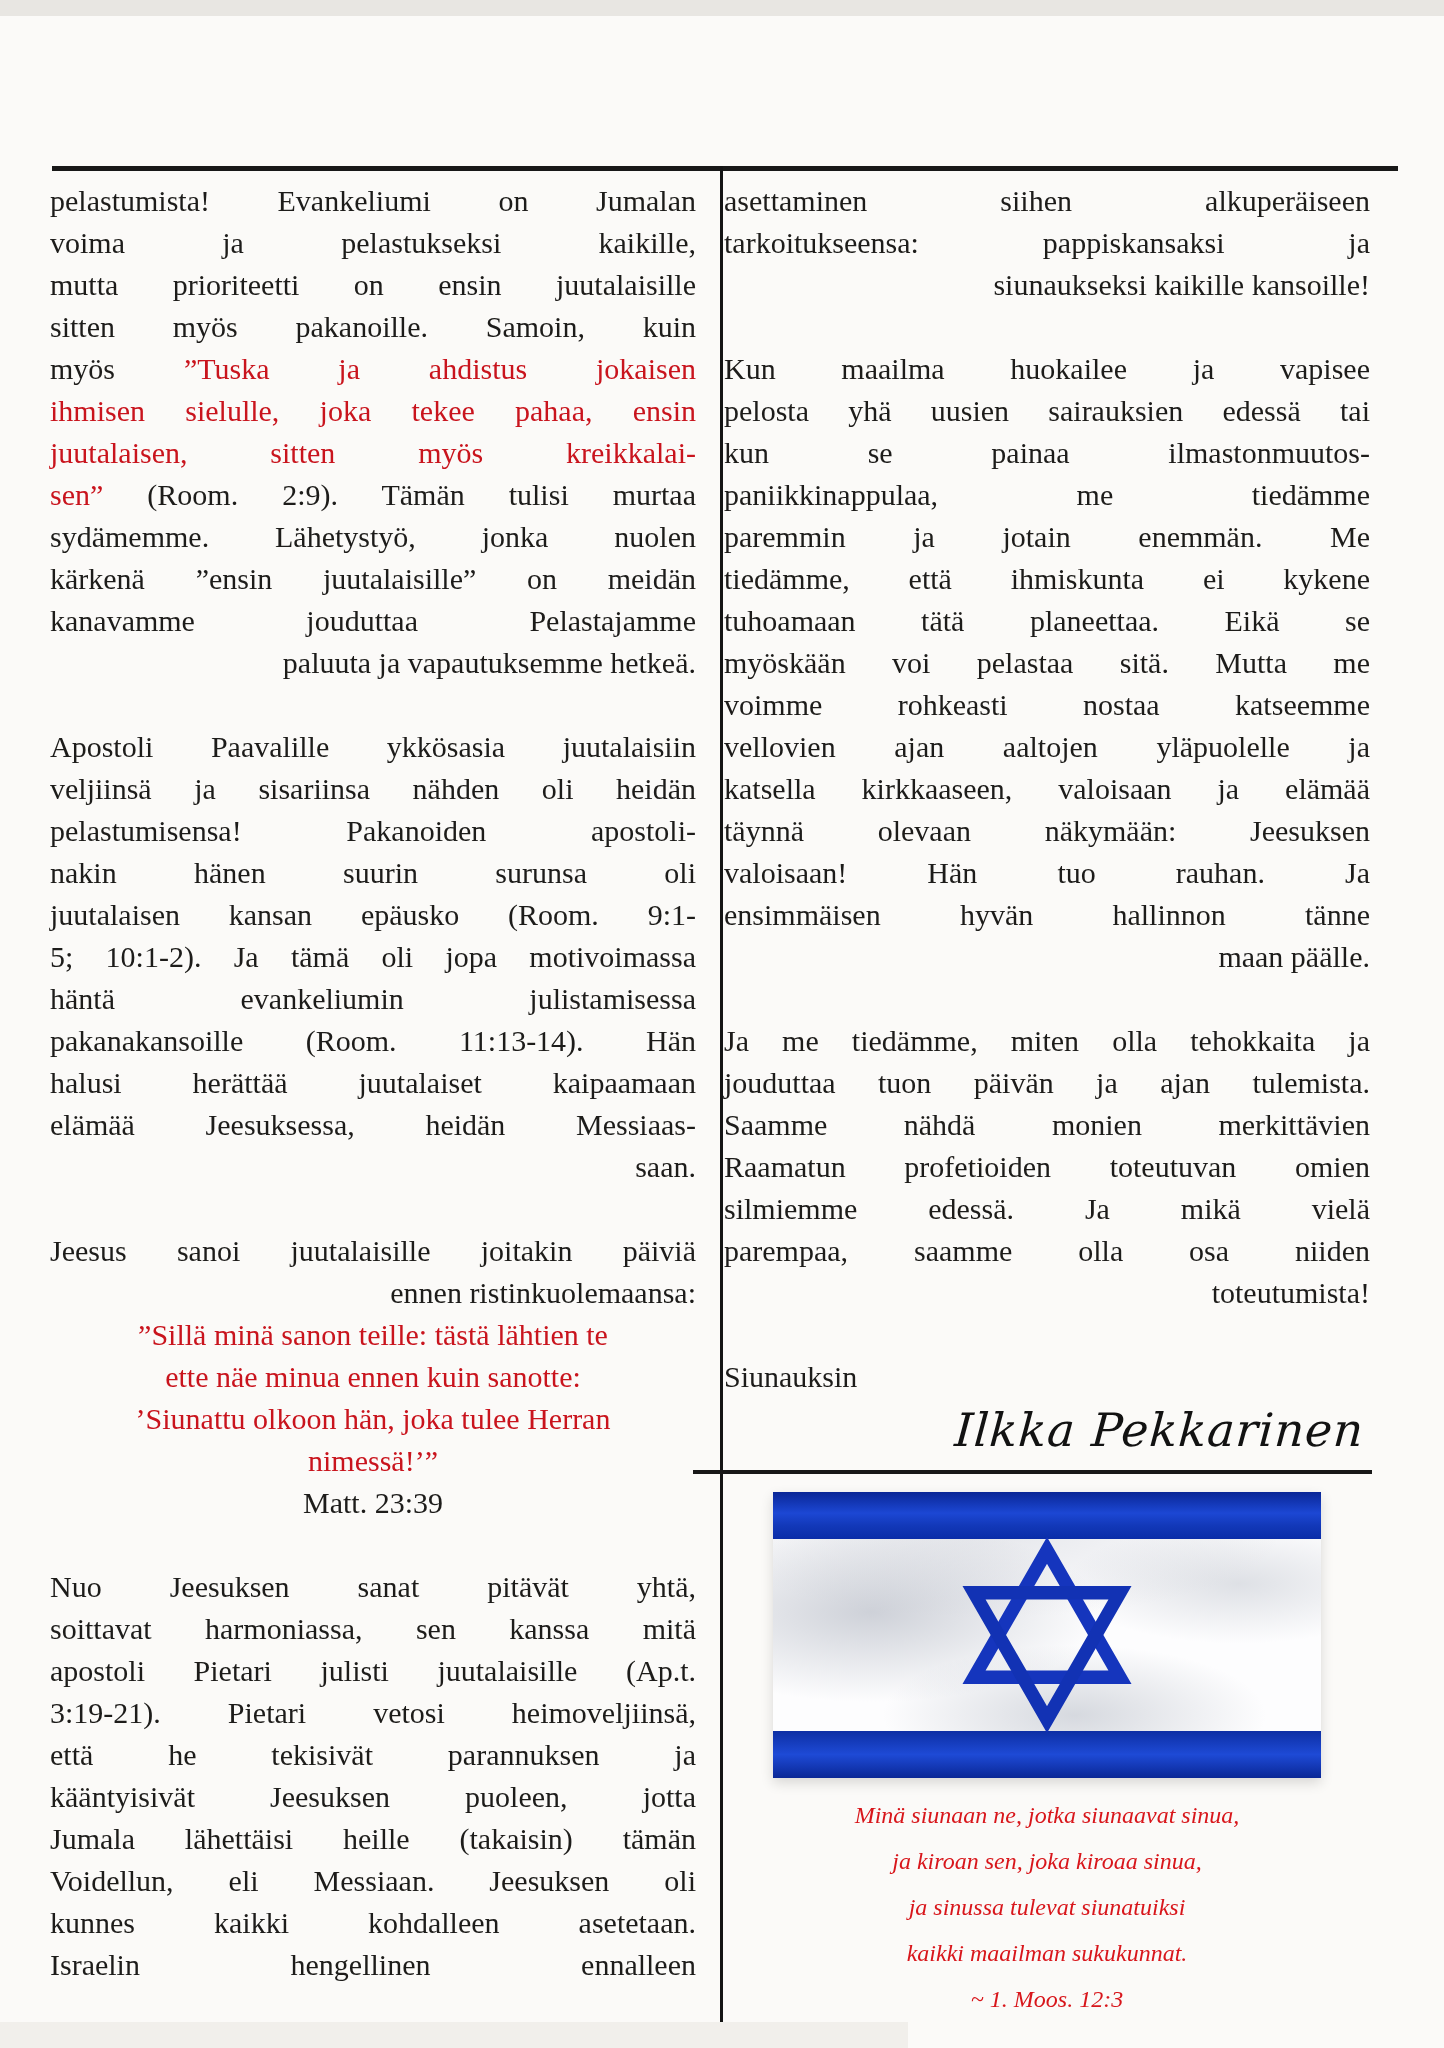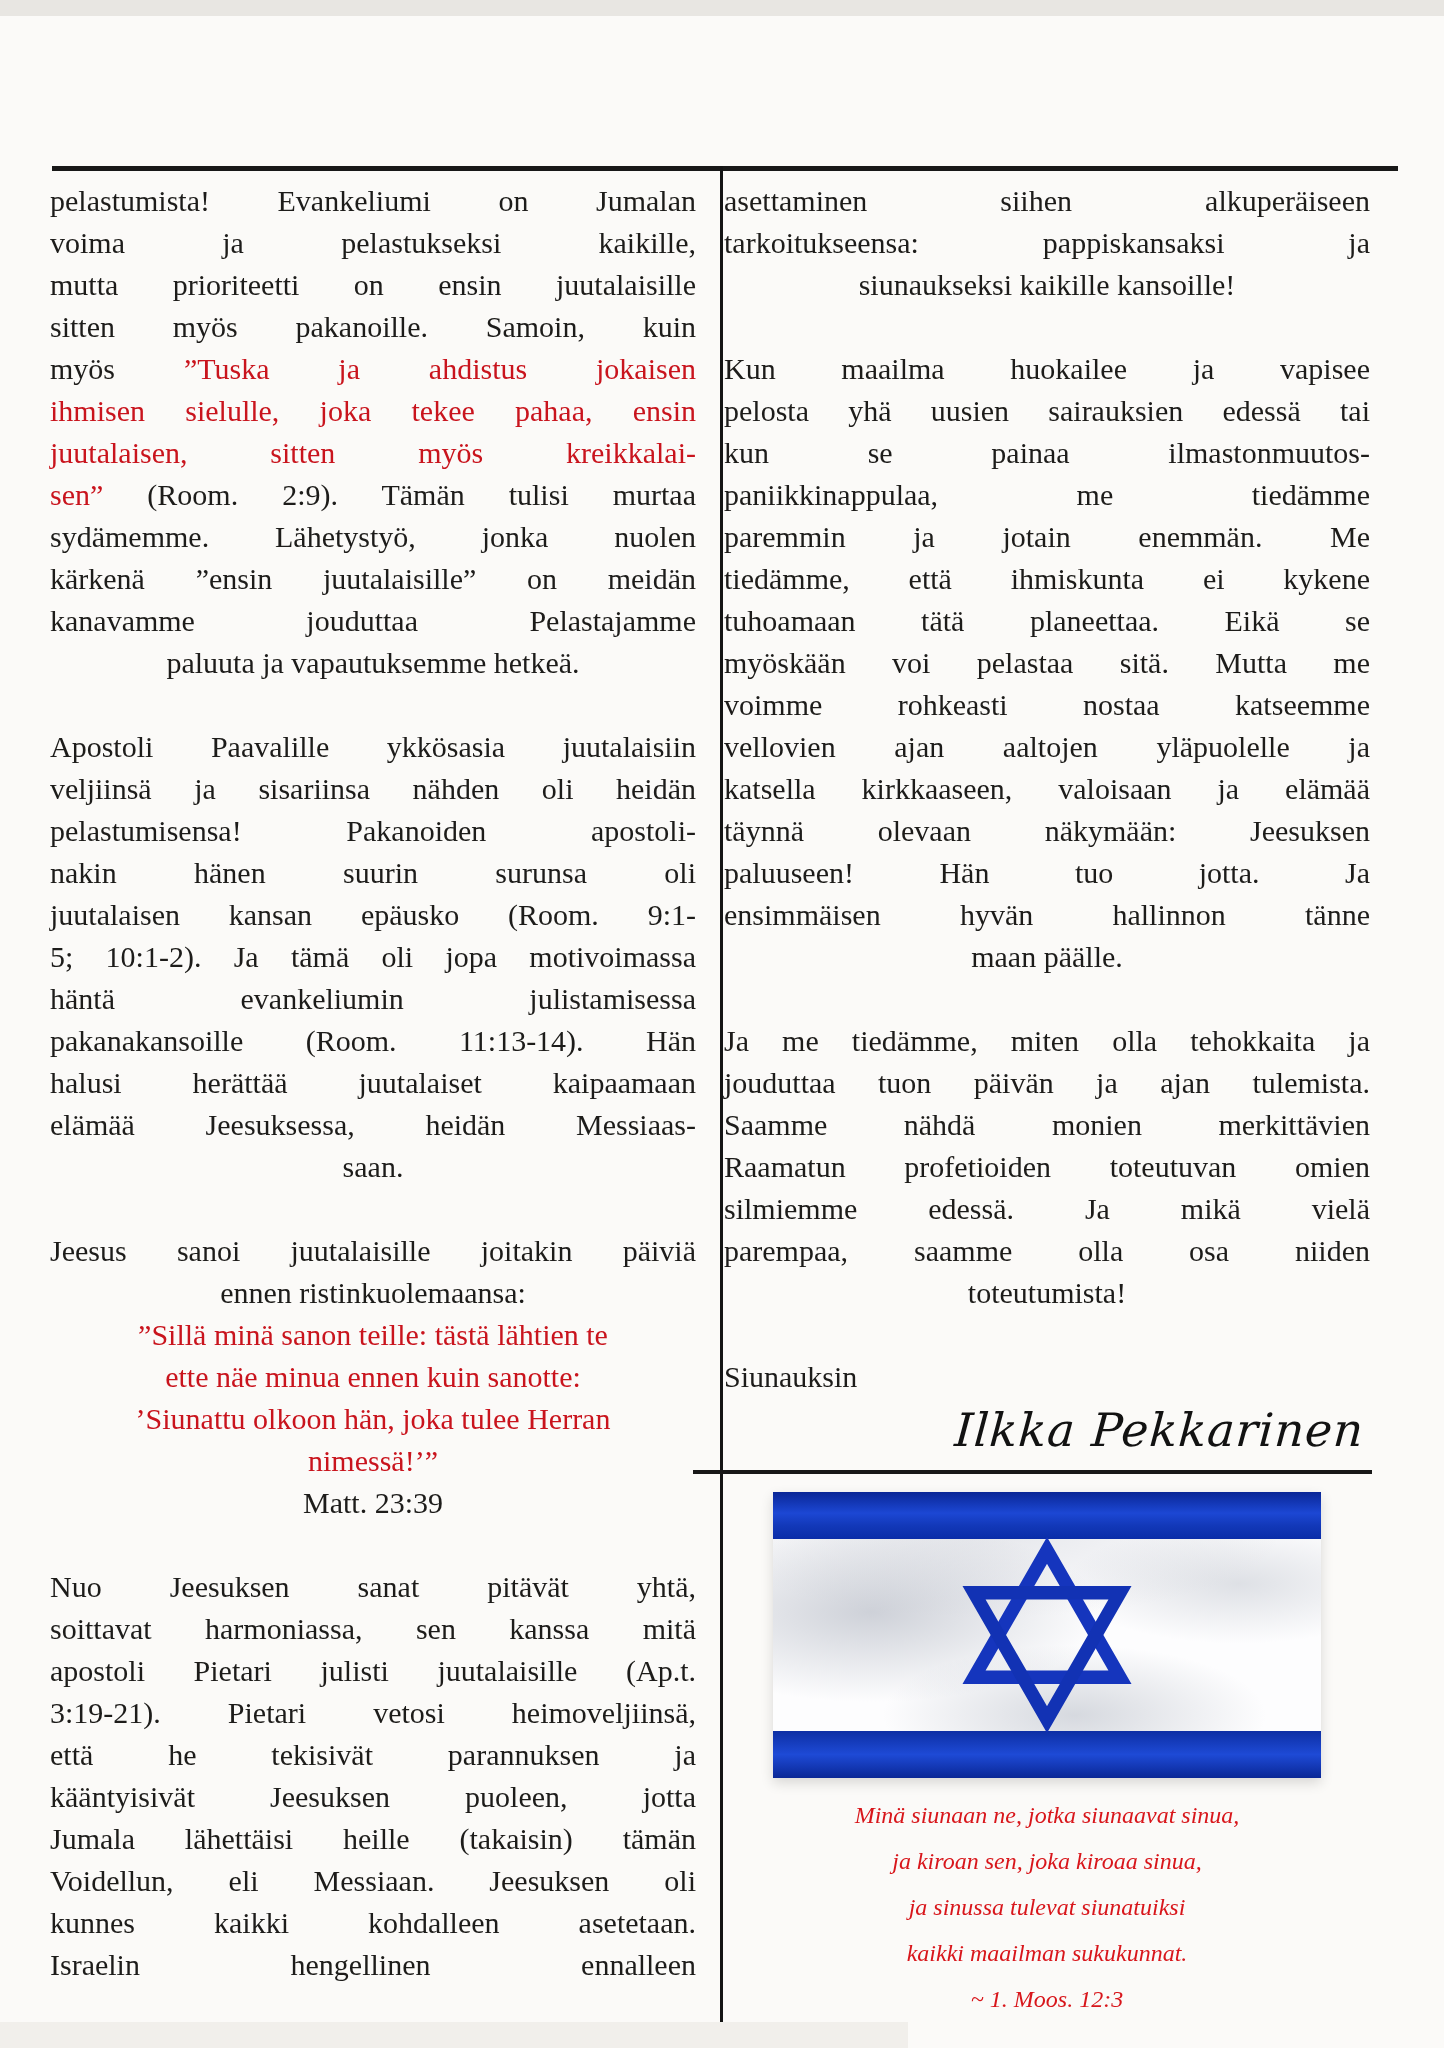--- a/index.html
+++ b/index.html
@@ -13,21 +13,21 @@
     margin:16px auto;
   }
   .top-rule{position:absolute; left:52px; top:150px; width:1346px; height:5px; background:var(--rule);}
   .divider{position:absolute; left:720px; top:150px; width:3px; height:1860px; background:#141414;}
   .col{position:absolute; top:164px; width:646px; font-size:30px; line-height:42px;}
   .col-left{left:50px;}
   .col-right{left:724px;}
   .para + .para{margin-top:42px;}
   .line{min-height:42px;}
   .line.j{text-align:justify; text-align-last:justify;}
-  .line.l{text-align:center;}
+  .line.l{text-align:right;}
   .line.c{text-align:center;}
   .red{color:var(--red);font-family:Liberation Serif, serif;}
   .closing{margin-top:42px; text-align:left;}
   .signature{
     margin-top:4px; text-align:right; padding-right:6px;
     font-family:"DejaVu Serif", serif; font-style:italic;
     font-size:46px; line-height:56px; letter-spacing:1px; color:#121212;
     transform:skewX(-4deg);
   }
   .sig-rule{margin-left:-31px; width:calc(100% + 33px); height:4px; background:var(--rule); margin-top:12px;}
@@ -124,21 +124,21 @@
           <div class="line j"><span>kun se painaa ilmastonmuutos-</span></div>
           <div class="line j"><span>paniikkinappulaa, me tiedämme</span></div>
           <div class="line j"><span>paremmin ja jotain enemmän. Me</span></div>
           <div class="line j"><span>tiedämme, että ihmiskunta ei kykene</span></div>
           <div class="line j"><span>tuhoamaan tätä planeettaa. Eikä se</span></div>
           <div class="line j"><span>myöskään voi pelastaa sitä. Mutta me</span></div>
           <div class="line j"><span>voimme rohkeasti nostaa katseemme</span></div>
           <div class="line j"><span>vellovien ajan aaltojen yläpuolelle ja</span></div>
           <div class="line j"><span>katsella kirkkaaseen, valoisaan ja elämää</span></div>
           <div class="line j"><span>täynnä olevaan näkymään: Jeesuksen</span></div>
-          <div class="line j"><span>paluuseen! Hän tuo jotta. Ja</span></div>
+          <div class="line j"><span>valoisaan! Hän tuo rauhan. Ja</span></div>
           <div class="line j"><span>ensimmäisen hyvän hallinnon tänne</span></div>
           <div class="line l"><span>maan päälle.</span></div>
         </div>
         <div class="para">
           <div class="line j"><span>Ja me tiedämme, miten olla tehokkaita ja</span></div>
           <div class="line j"><span>jouduttaa tuon päivän ja ajan tulemista.</span></div>
           <div class="line j"><span>Saamme nähdä monien merkittävien</span></div>
           <div class="line j"><span>Raamatun profetioiden toteutuvan omien</span></div>
           <div class="line j"><span>silmiemme edessä. Ja mikä vielä</span></div>
           <div class="line j"><span>parempaa, saamme olla osa niiden</span></div>

